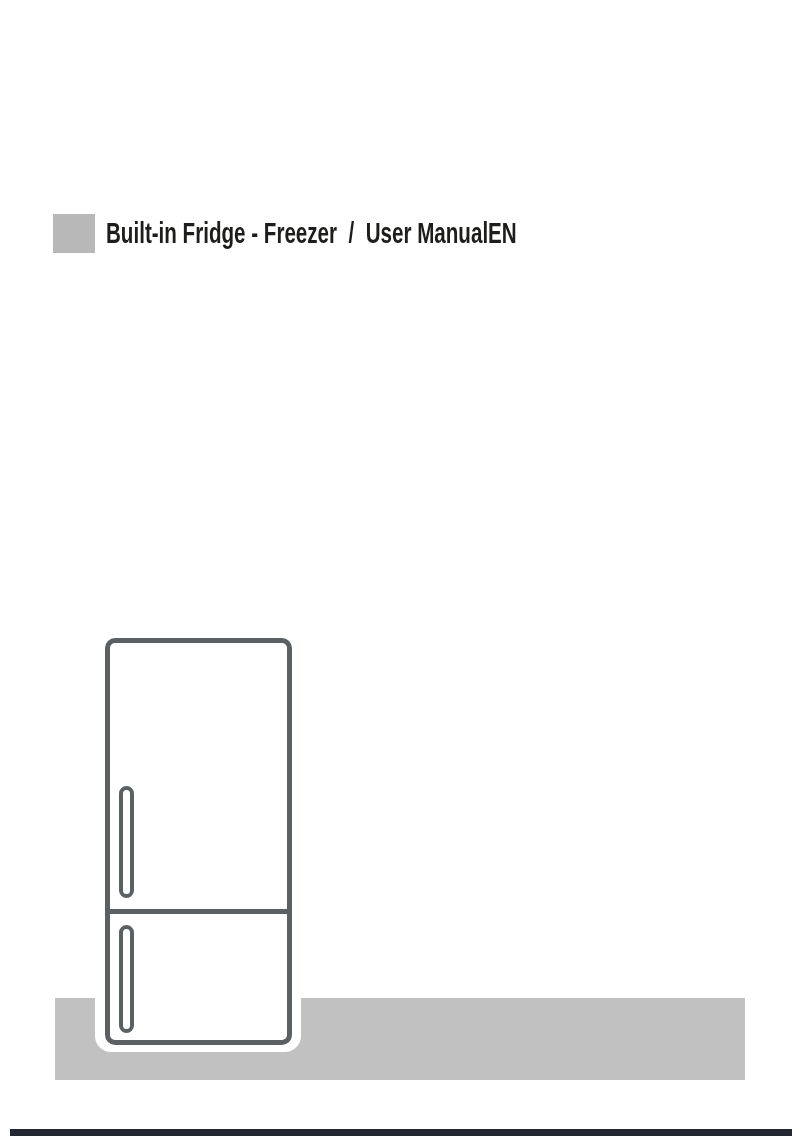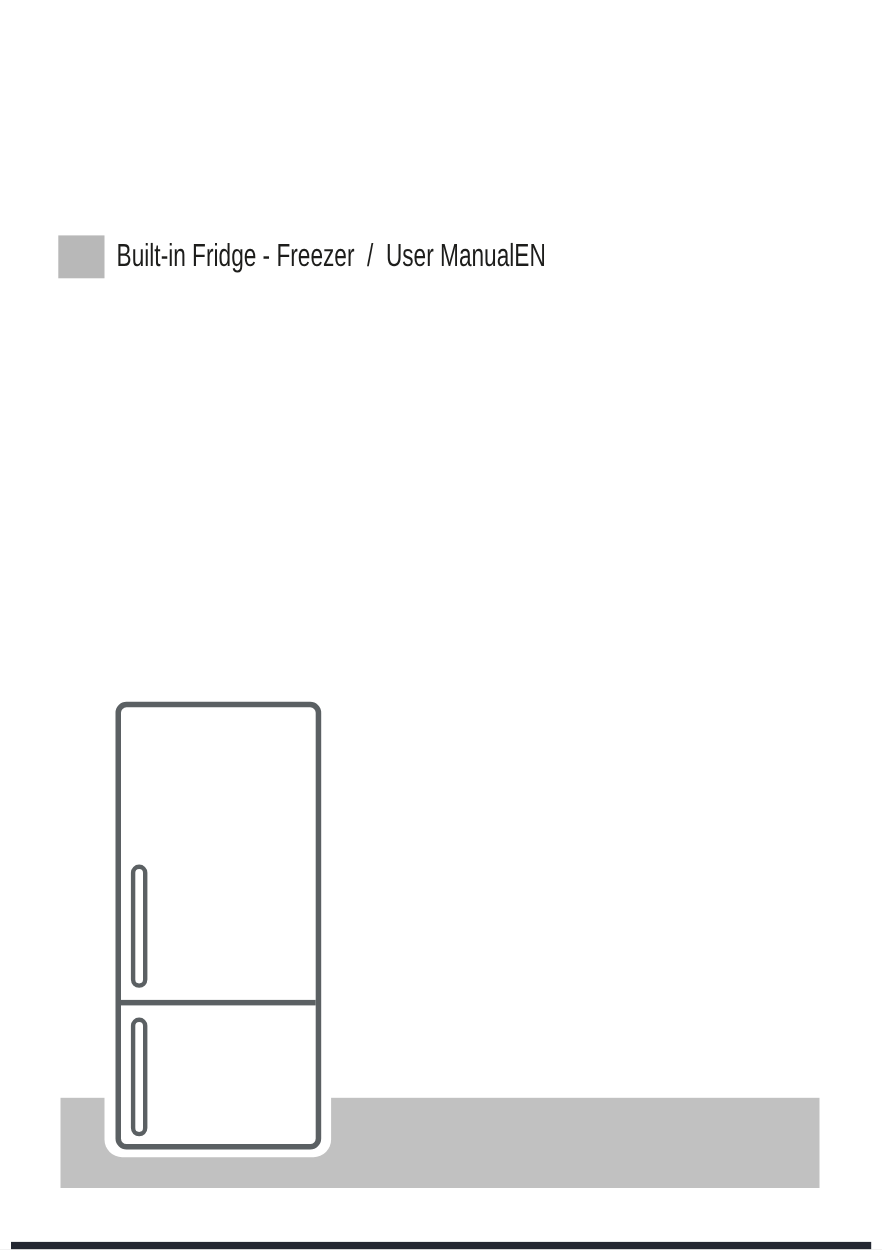--- a/index.html
+++ b/index.html
@@ -26,21 +26,21 @@
     height: 39px;
     background: var(--marker-gray, #b8b8b8);
   }
   .page-title {
     position: absolute;
     left: 106px;
     top: 218px;
     height: 30px;
     line-height: 30px;
     font-size: 29px;
-    font-weight: 400;
+    font-weight: 700;
     color: var(--title-text, #1d1d1b);
     white-space: pre;
   }
   .page-title .squeeze {
     display: inline-block;
     transform: scaleX(0.71);
     transform-origin: left center;
     white-space: pre;
   }
 

